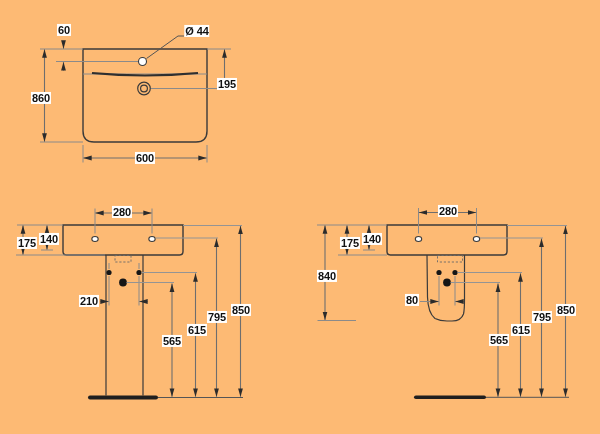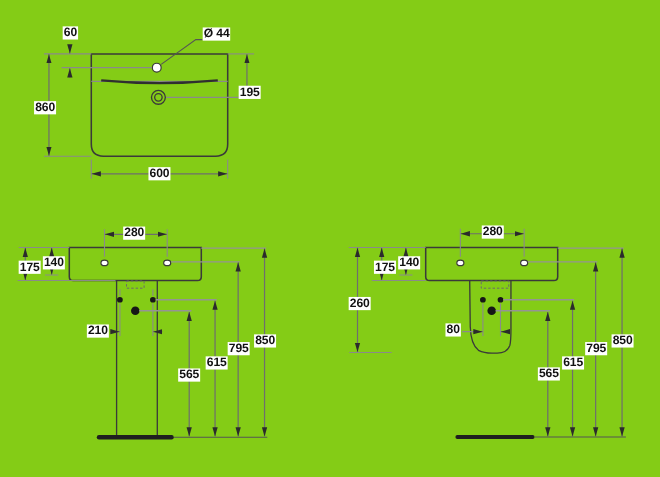--- a/index.html
+++ b/index.html
@@ -1,16 +1,16 @@
 <!DOCTYPE html>
 <html><head>
 <meta charset="utf-8">
 <style>
   html,body{margin:0;padding:0;background:#fff;}
-  .stage{position:relative;width:600px;height:434px;background:#84cc16;overflow:hidden;
+  .stage{position:relative;width:600px;height:434px;background:#fdba74;overflow:hidden;
          font-family:"Liberation Sans",sans-serif;}
   .stage svg{position:absolute;left:0;top:0;}
   .lbl{position:absolute;transform:translate(-50%,-50%);
        font:700 11px "Liberation Sans",sans-serif;color:#111111;
        background:#ffffff;padding:0 1px;white-space:nowrap;letter-spacing:-0.1px;line-height:1.1;}
   .obj{stroke:#3a3a3a;stroke-width:1.4;fill:none;}
   .obj2{stroke:#3a3a3a;stroke-width:1.2;fill:none;}
   .ext{stroke:#8a8a8a;stroke-width:1;fill:none;}
   .ref{stroke:#949494;stroke-width:1.2;fill:none;}
   .dim{stroke:#6e6e6e;stroke-width:1.1;fill:none;}
@@ -155,19 +155,19 @@
   <span class="lbl" style="left:49px;top:239px">140</span>
   <span class="lbl" style="left:89px;top:301px">210</span>
   <span class="lbl" style="left:172px;top:341px">565</span>
   <span class="lbl" style="left:197px;top:330px">615</span>
   <span class="lbl" style="left:217px;top:317px">795</span>
   <span class="lbl" style="left:241px;top:310px">850</span>
 
   <span class="lbl" style="left:448px;top:211px">280</span>
   <span class="lbl" style="left:350px;top:243px">175</span>
   <span class="lbl" style="left:372px;top:239px">140</span>
-  <span class="lbl" style="left:327px;top:276px">260</span>
+  <span class="lbl" style="left:327px;top:276px">840</span>
   <span class="lbl" style="left:412px;top:300px">80</span>
   <span class="lbl" style="left:499px;top:340px">565</span>
   <span class="lbl" style="left:521px;top:330px">615</span>
   <span class="lbl" style="left:542px;top:317px">795</span>
   <span class="lbl" style="left:566px;top:310px">850</span>
 </div>
 
 </body></html>

